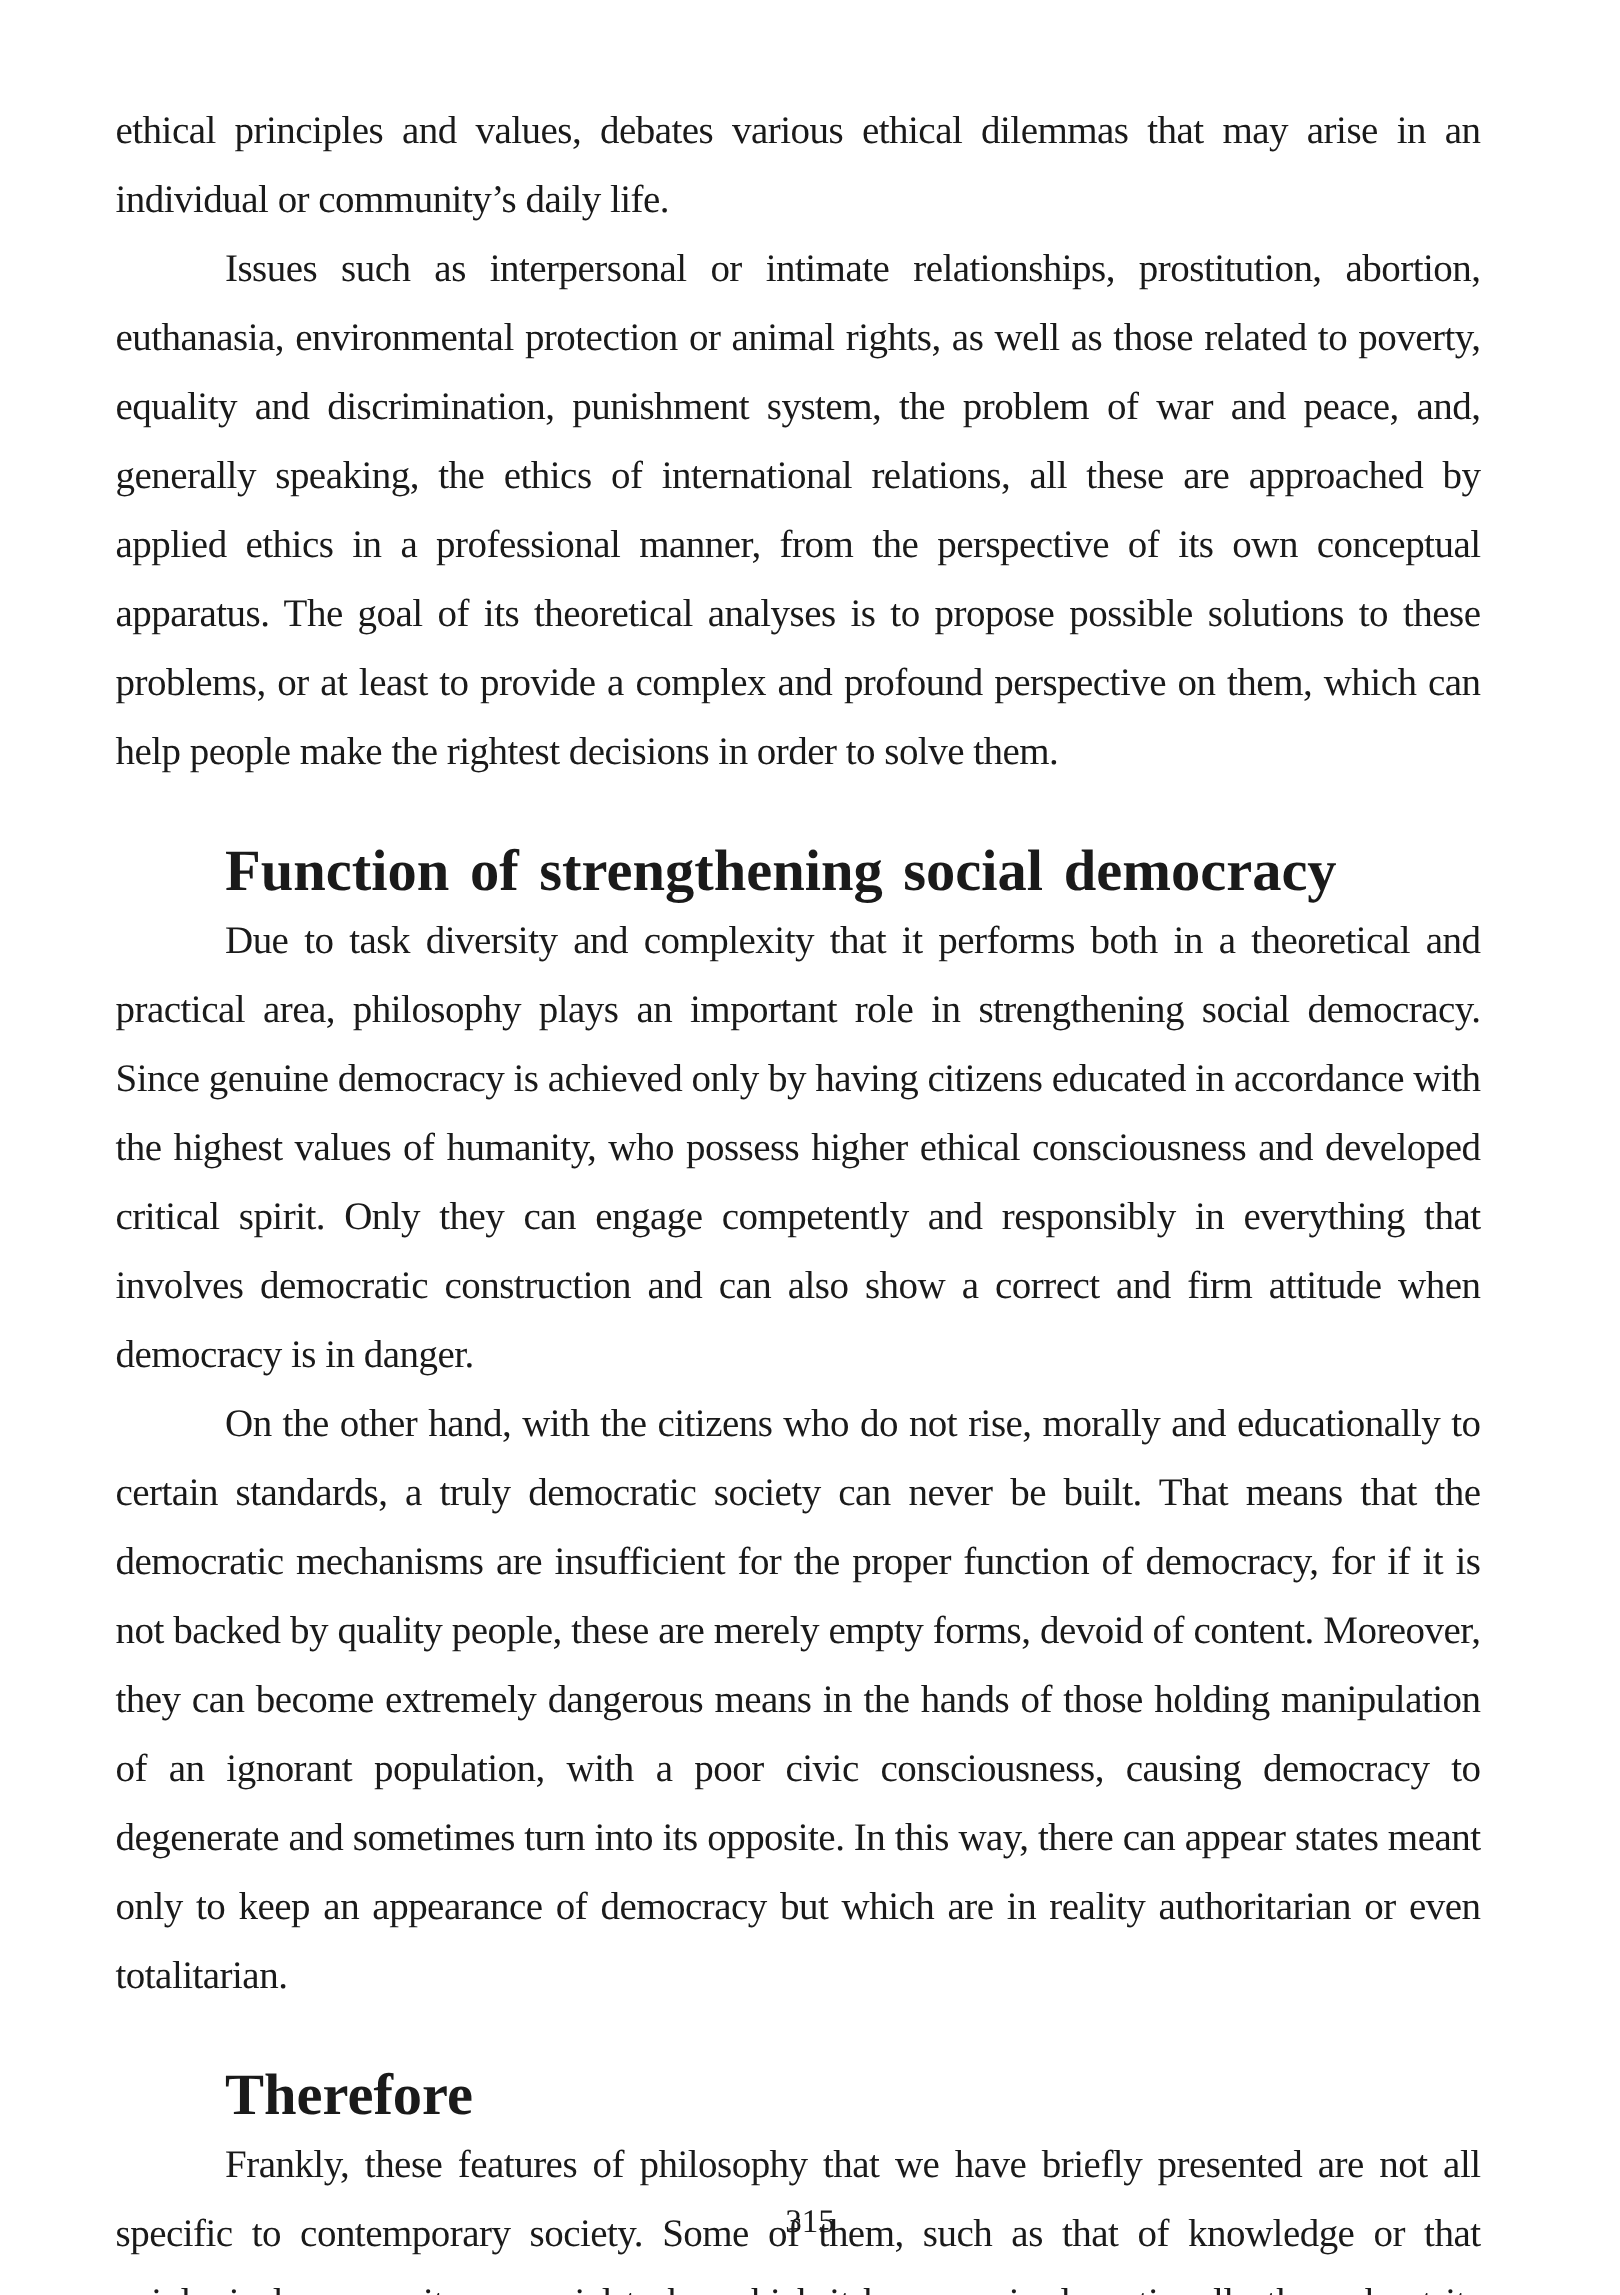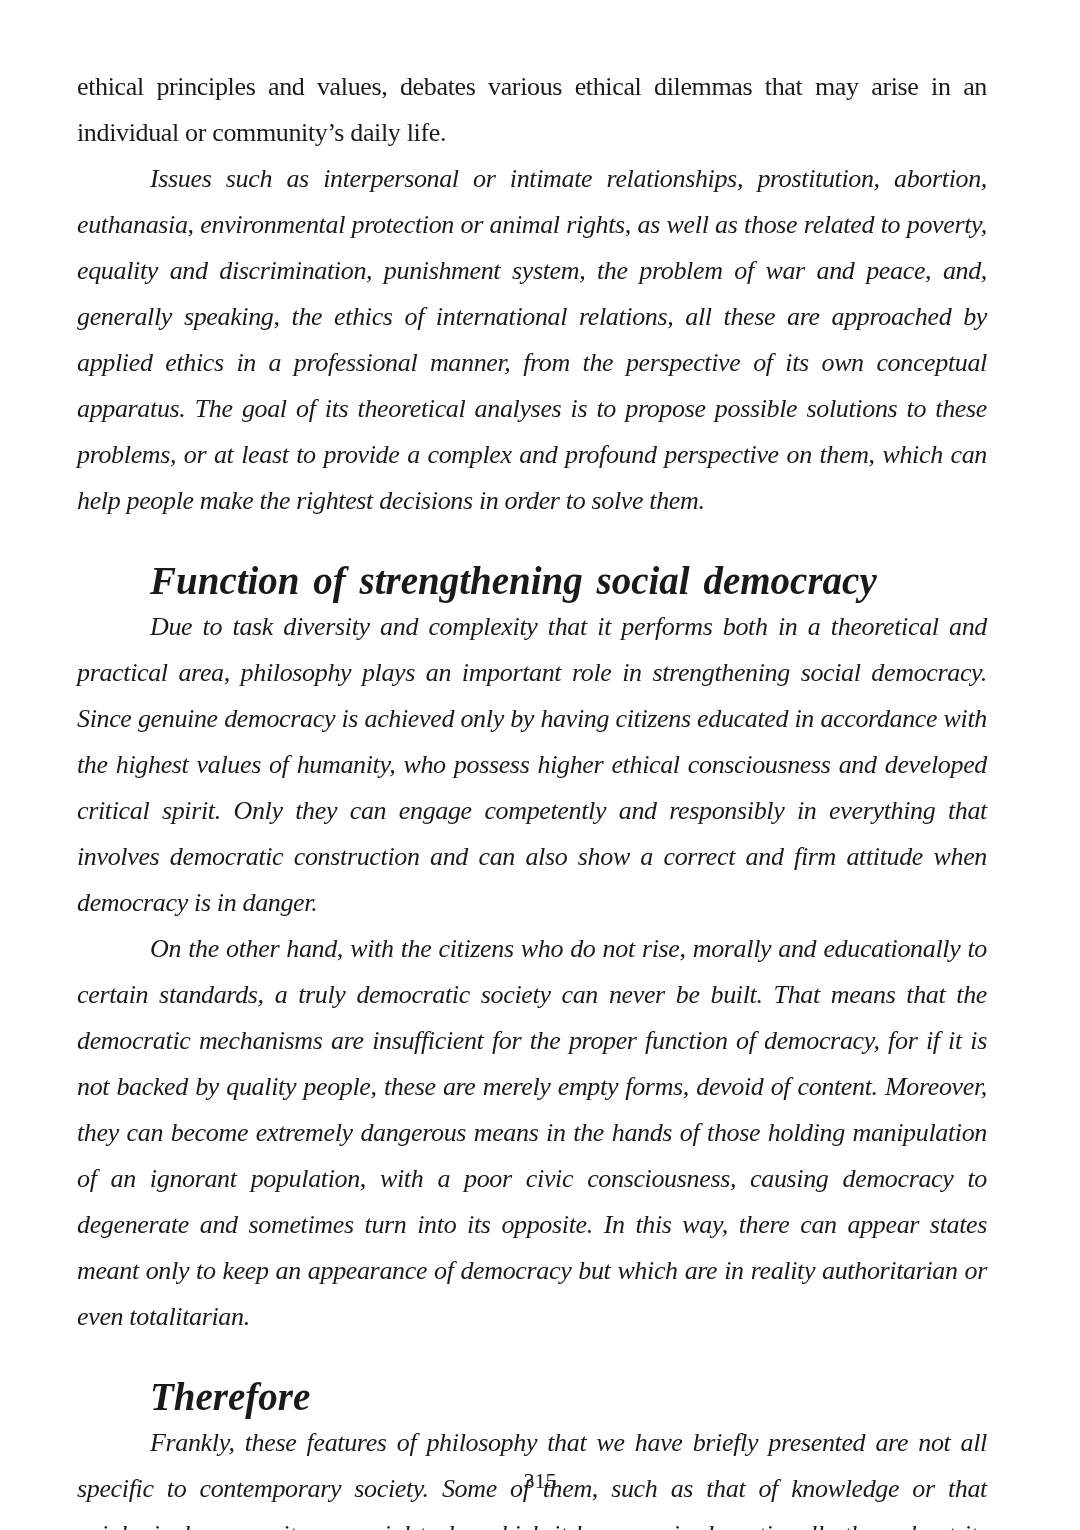--- a/index.html
+++ b/index.html
@@ -3,24 +3,24 @@
 <meta charset="utf-8">
 <style>
   html, body { margin: 0; padding: 0; background: #ffffff; }
   body { width: 1080px; height: 1530px; position: relative; overflow: hidden; }
   .page {
     position: absolute; left: 77px; top: 64px; width: 910px;
     font-family: "Liberation Serif", serif;
     font-size: 26px; line-height: 46px; color: #1a1a1a;
   }
   .para { margin: 0; text-align: justify; text-align-last: left; }
-  .para.indent { text-indent: 73px; font-style: italic; }
+  .para.indent { text-indent: 73px; }
   .heading {
     margin: 34px 0 0 0; padding-left: 73px;
-    font-weight: bold; font-style: italic; word-spacing: 4px;
+    font-weight: bold; word-spacing: 4px;
   }
   .page-number {
     position: absolute; left: 0; width: 1080px; top: 1468px;
     text-align: center; font-family: "Liberation Serif", serif;
     font-size: 22px; color: #1a1a1a;
   }
   .cond { display: inline; letter-spacing: -0.35px; }
 </style>
 </head>
 <body>

